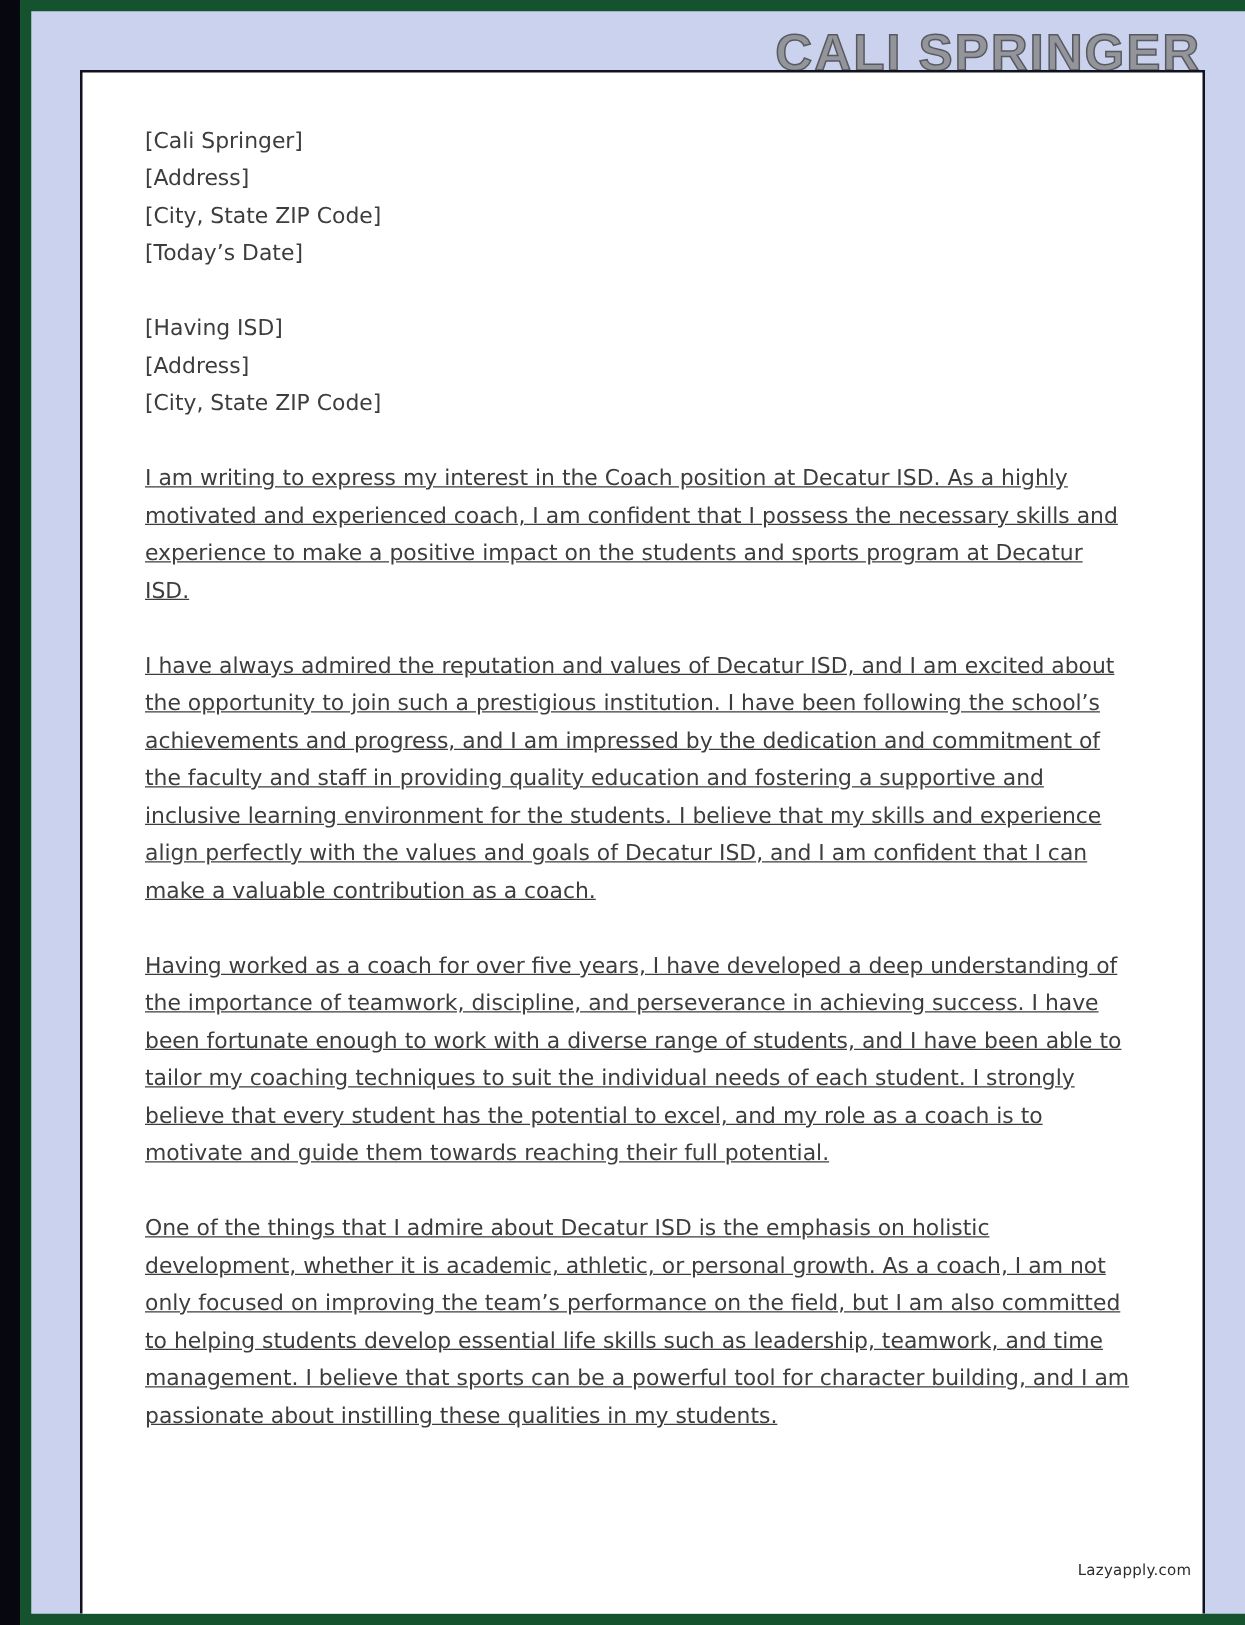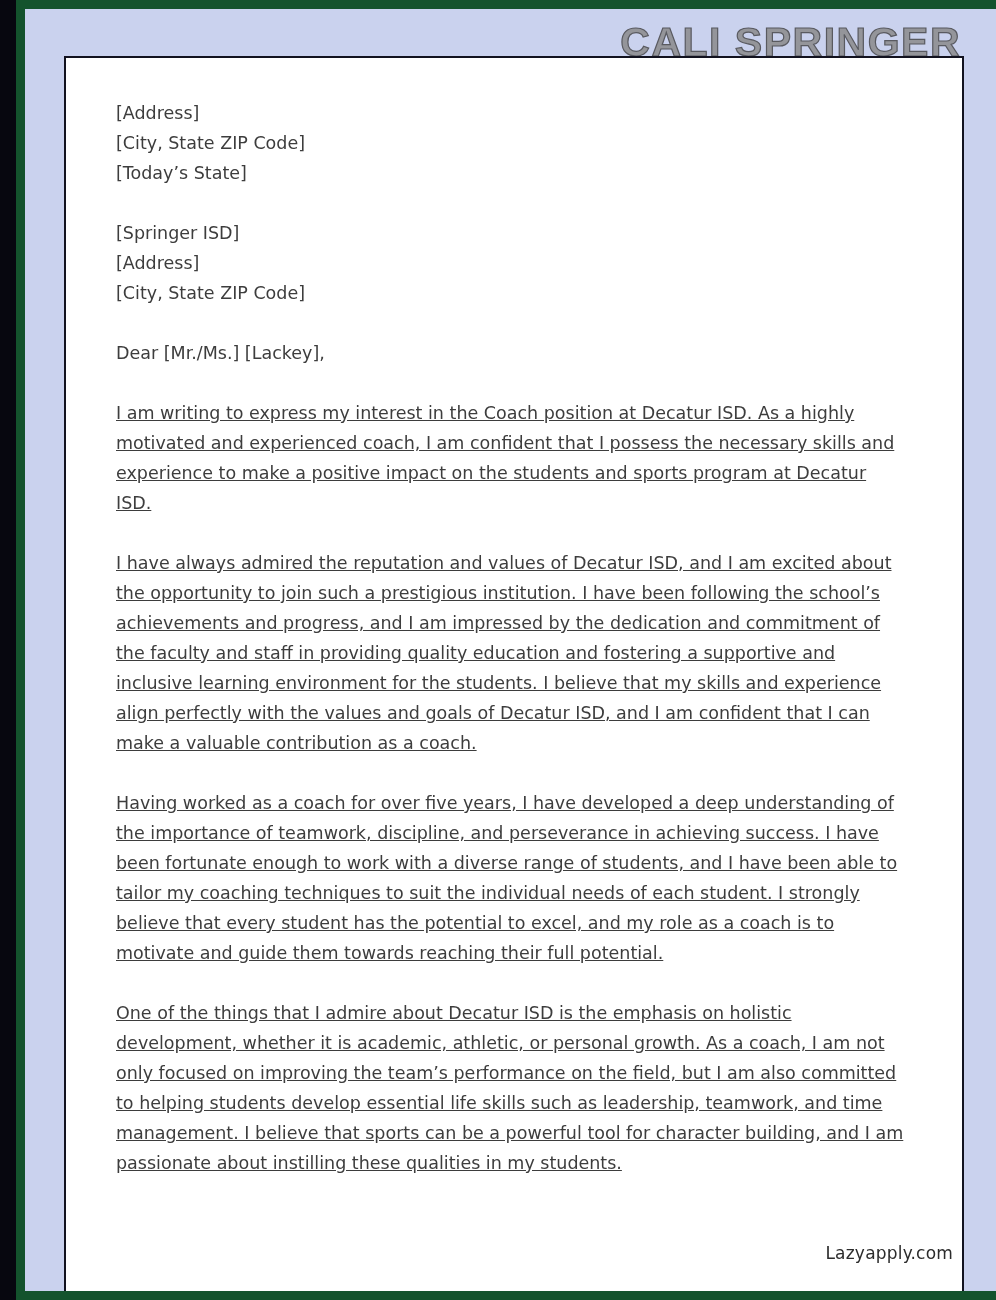--- a/index.html
+++ b/index.html
@@ -46,48 +46,48 @@
     font-size: 17.5px;
     line-height: 30px;
   }
   .block { margin-bottom: 30px; }
   .para  { margin-bottom: 30px; text-decoration: underline; }
   .line  { white-space: pre; }
   .watermark {
     position: absolute;
     right: 50px;
     bottom: 28px;
-    font-size: 17px;
+    font-size: 12px;
     color: #2c2c2c;
     letter-spacing: 0.2px;
   }
 </style>
 </head>
 <body>
 
 <div class="canvas">
 
   <div class="brand-header">CALI SPRINGER</div>
 
   <div class="page">
     <div class="letter">
 
       <div class="block">
+        <div class="line">[Cali Springer]</div>
         <div class="line">[Address]</div>
         <div class="line">[City, State ZIP Code]</div>
-        <div class="line">[Today’s State]</div>
+        <div class="line">[Today’s Date]</div>
       </div>
 
       <div class="block">
-        <div class="line">[Springer ISD]</div>
+        <div class="line">[Having ISD]</div>
         <div class="line">[Address]</div>
         <div class="line">[City, State ZIP Code]</div>
       </div>
 
-      <div class="block">Dear [Mr./Ms.] [Lackey],</div>
 
       <p class="para">I am writing to express my interest in the Coach position at Decatur ISD. As a highly motivated and experienced coach, I am confident that I possess the necessary skills and experience to make a positive impact on the students and sports program at Decatur ISD.</p>
       <p class="para">I have always admired the reputation and values of Decatur ISD, and I am excited about the opportunity to join such a prestigious institution. I have been following the school’s achievements and progress, and I am impressed by the dedication and commitment of the faculty and staff in providing quality education and fostering a supportive and inclusive learning environment for the students. I believe that my skills and experience align perfectly with the values and goals of Decatur ISD, and I am confident that I can make a valuable contribution as a coach.</p>
       <p class="para">Having worked as a coach for over five years, I have developed a deep understanding of the importance of teamwork, discipline, and perseverance in achieving success. I have been fortunate enough to work with a diverse range of students, and I have been able to tailor my coaching techniques to suit the individual needs of each student. I strongly believe that every student has the potential to excel, and my role as a coach is to motivate and guide them towards reaching their full potential.</p>
       <p class="para">One of the things that I admire about Decatur ISD is the emphasis on holistic development, whether it is academic, athletic, or personal growth. As a coach, I am not only focused on improving the team’s performance on the field, but I am also committed to helping students develop essential life skills such as leadership, teamwork, and time management. I believe that sports can be a powerful tool for character building, and I am passionate about instilling these qualities in my students.</p>
 
     </div>
   </div>
 
   <div class="watermark">Lazyapply.com</div>

